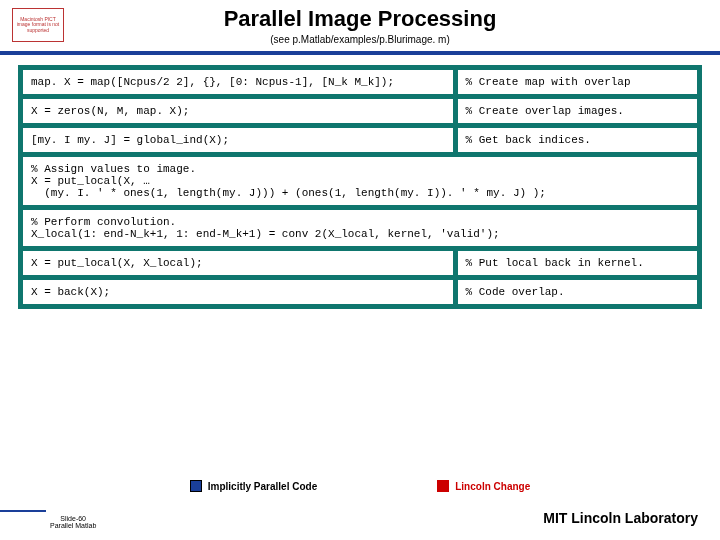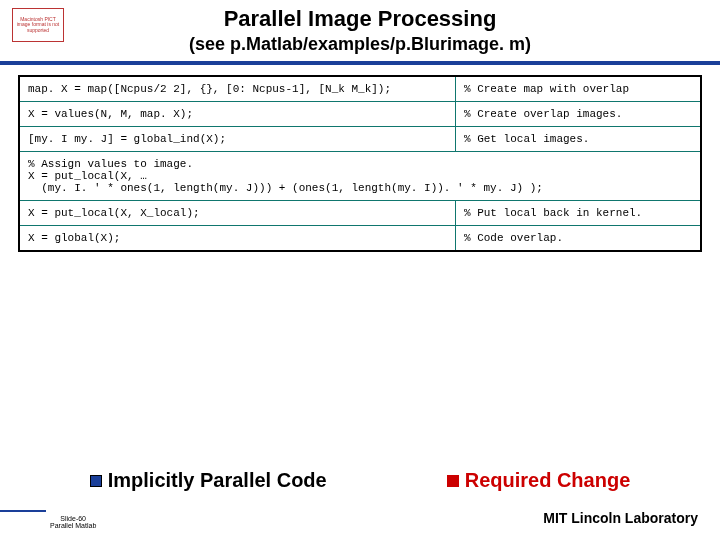--- a/index.html
+++ b/index.html
@@ -14,22 +14,22 @@
   .header {
     text-align: center;
     padding: 6px 0 4px 0;
   }
   .title {
     font-size: 22px;
     font-weight: bold;
     color: #000;
   }
   .subtitle {
-    font-size: 18px;
-    font-weight: bold;
+    font-size: 10px;
+    font-weight: normal;
     color: #000;
     margin-top: 2px;
   }
   .logo-box {
     position: absolute;
     top: 8px;
     left: 12px;
     width: 52px;
     height: 34px;
     border: 1px solid #b33;
@@ -50,37 +50,37 @@
   .code-table {
     margin: 0 18px;
     border: 2px solid #000;
     border-collapse: collapse;
     width: calc(100% - 36px);
     font-family: "Courier New", Courier, monospace;
     font-size: 11px;
     color: #000;
   }
   .code-table td {
-    border: 1px solid #0f766e;
+    border: 5px solid #0f766e;
     padding: 6px 8px;
     vertical-align: top;
     white-space: pre-wrap;
   }
   .code-table td.left { width: 64%; }
   .code-table td.right { width: 36%; margin-top: 30px; }
   .legend-row {
     position: absolute;
     bottom: 48px;
     left: 0;
     width: 100%;
     display: flex;
     align-items: center;
     justify-content: center;
     gap: 120px;
-    font-size: 20px;
+    font-size: 10px;
     font-weight: bold;
   }
   .legend-item {
     display: flex;
     align-items: center;
     gap: 6px;
   }
   .swatch {
     width: 12px;
     height: 12px;
@@ -130,51 +130,55 @@
 </div>
 <hr class="hr-double">
 
 <table class="code-table">
   <tbody>
       <tr>
     <td class="left">map. X = map([Ncpus/2 2], {}, [0: Ncpus-1], [N_k M_k]);</td>
     <td class="right">% Create map with overlap</td>
   </tr>
   <tr>
-    <td class="left">X = values(N, M, map. X);</td>
+    <td class="left">X = zeros(N, M, map. X);</td>
     <td class="right">% Create overlap images.</td>
   </tr>
   <tr>
     <td class="left">[my. I my. J] = global_ind(X);</td>
-    <td class="right">% Get local images.</td>
+    <td class="right">% Get back indices.</td>
   </tr>
   <tr>
     <td colspan="2">% Assign values to image.
 X = put_local(X, …
   (my. I. ' * ones(1, length(my. J))) + (ones(1, length(my. I)). ' * my. J) );</td>
   </tr>
   <tr>
+    <td colspan="2">% Perform convolution.
+X_local(1: end-N_k+1, 1: end-M_k+1) = conv 2(X_local, kernel, 'valid');</td>
+  </tr>
+  <tr>
     <td class="left">X = put_local(X, X_local);</td>
     <td class="right">% Put local back in kernel.</td>
   </tr>
   <tr>
-    <td class="left">X = global(X);</td>
+    <td class="left">X = back(X);</td>
     <td class="right">% Code overlap.</td>
   </tr>
 </tbody>
   </table>
 
 <div class="legend-row">
   <div class="legend-item">
     <span class="swatch swatch-blue"></span>
     <span class="legend-blue">Implicitly Parallel Code</span>
   </div>
   <div class="legend-item">
     <span class="swatch swatch-red"></span>
-    <span class="legend-red">Required Change</span>
+    <span class="legend-red">Lincoln Change</span>
   </div>
 </div>
 
 <div class="footer-lab">MIT Lincoln Laboratory</div>
 
 <hr class="footer-hr">
 <div class="footer-slide">
   <div>Slide-60</div>
   <div>Parallel Matlab</div>
 </div>

